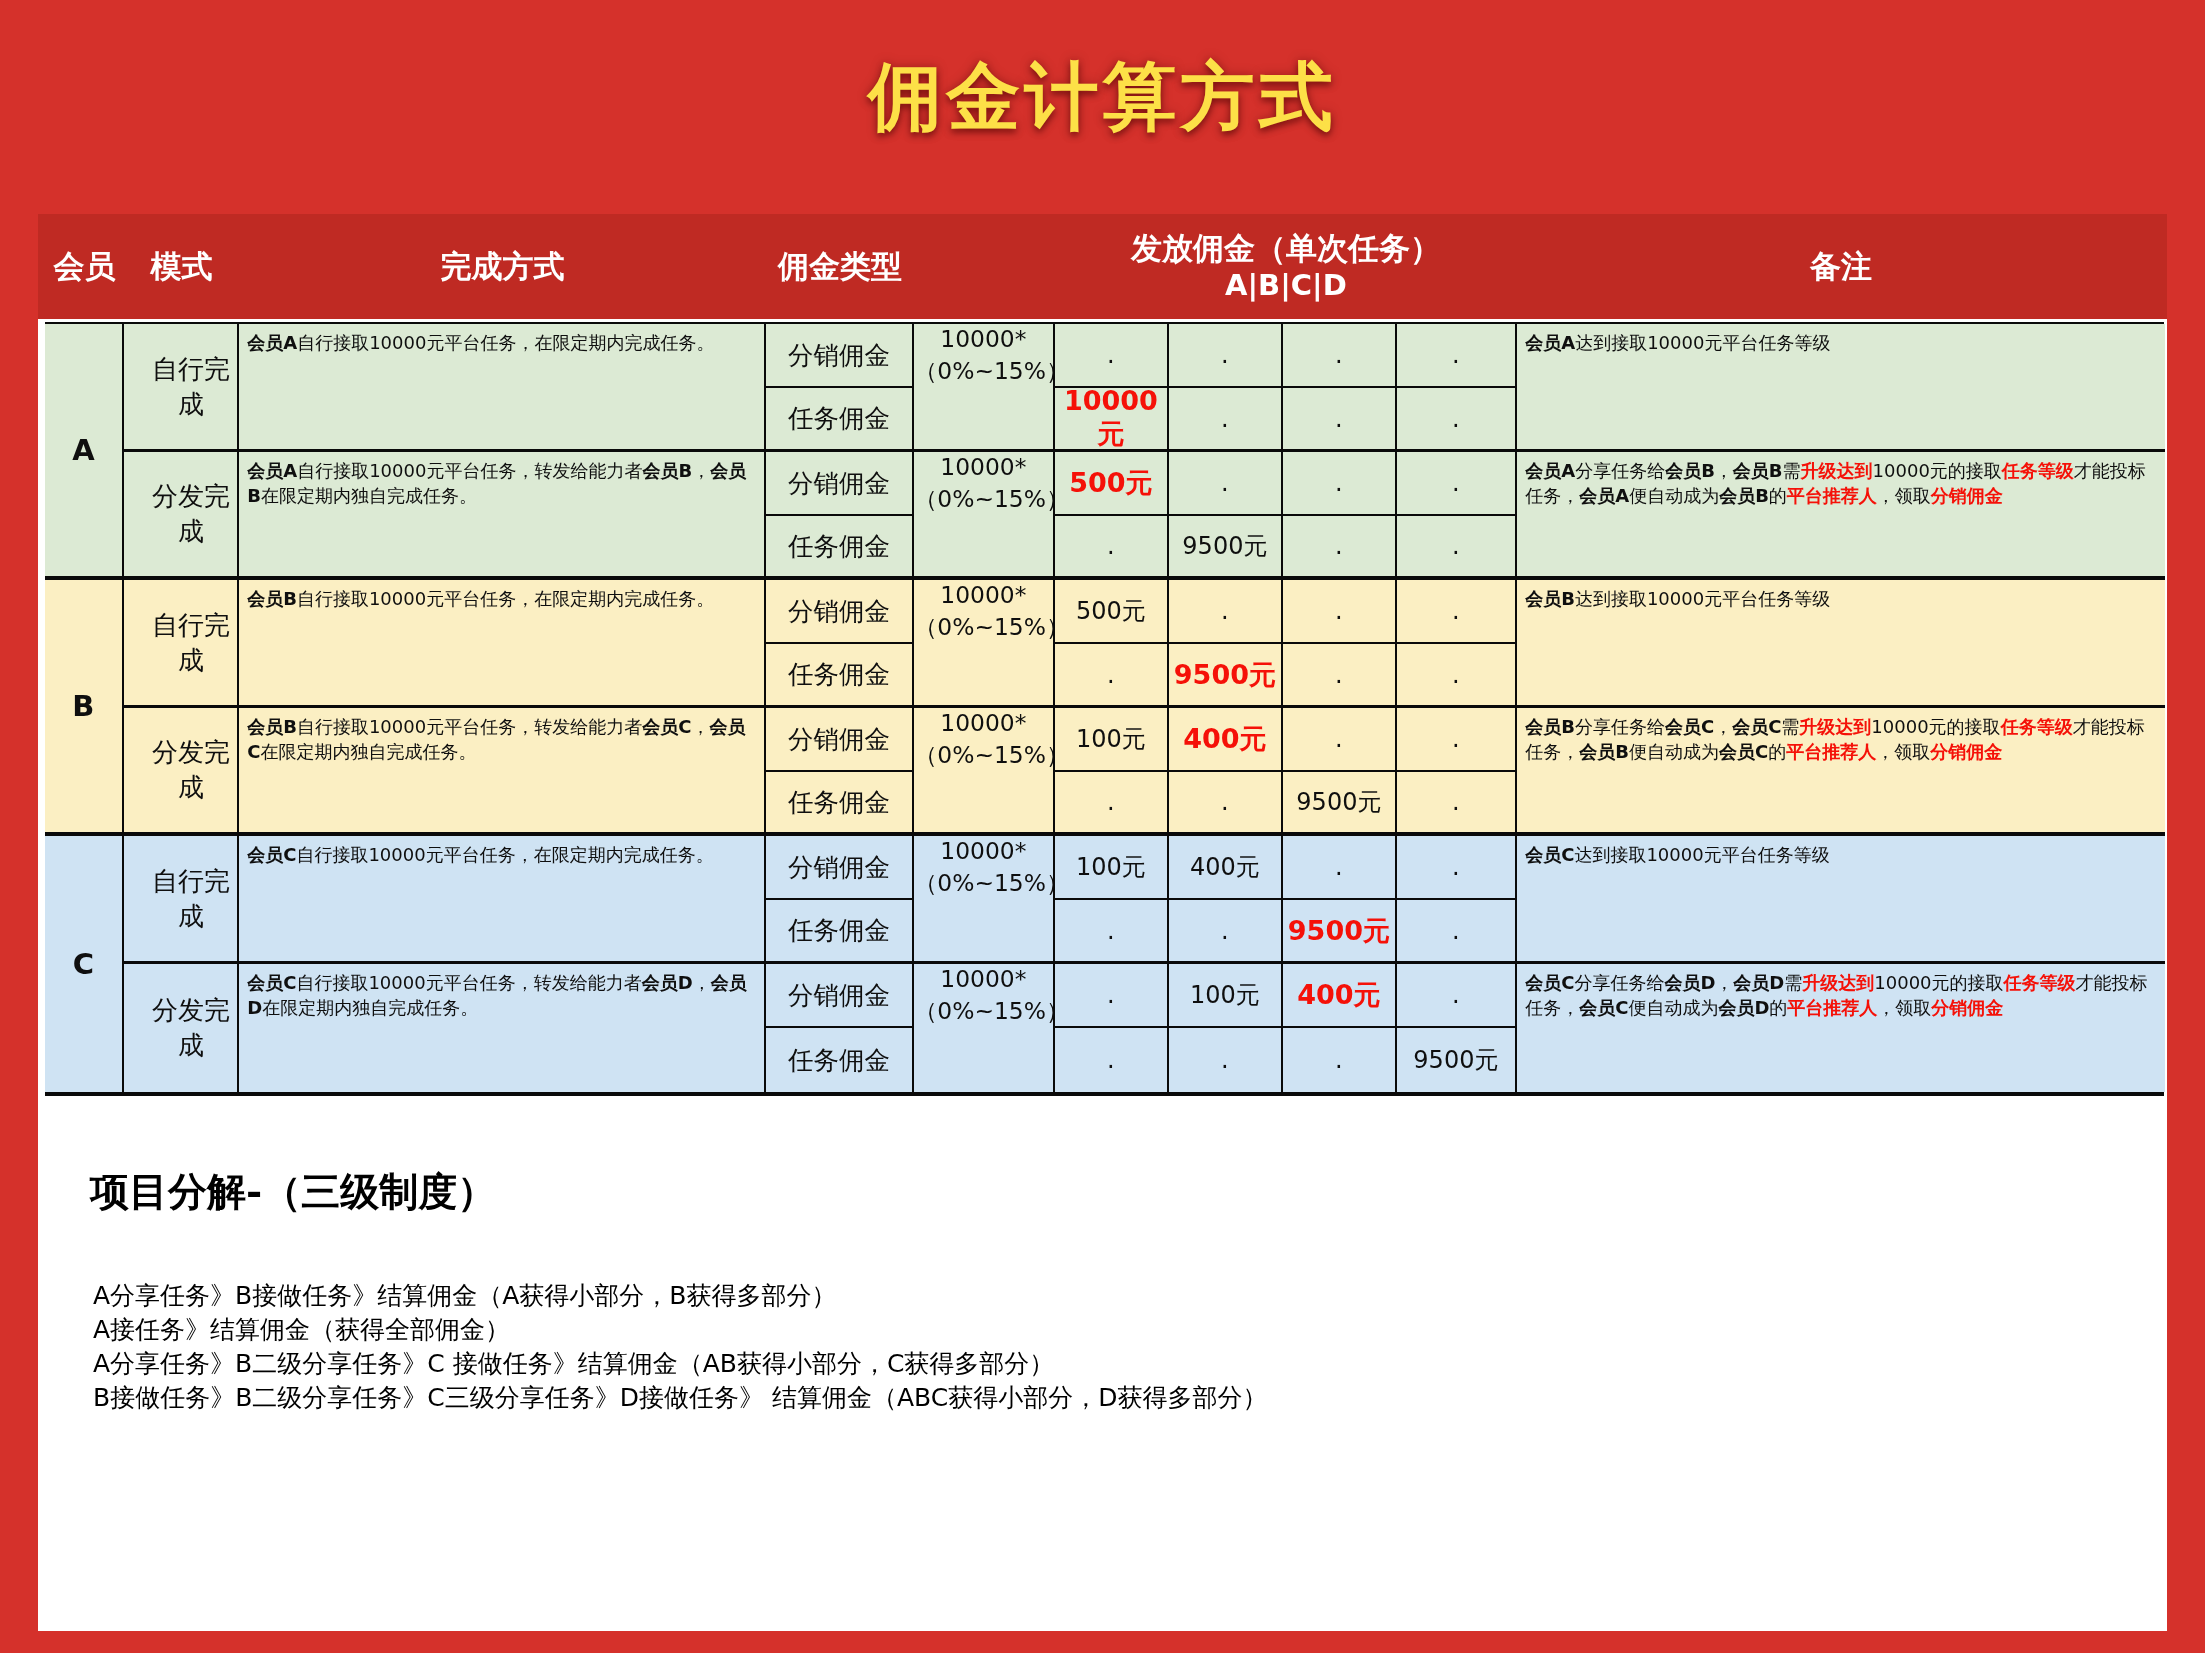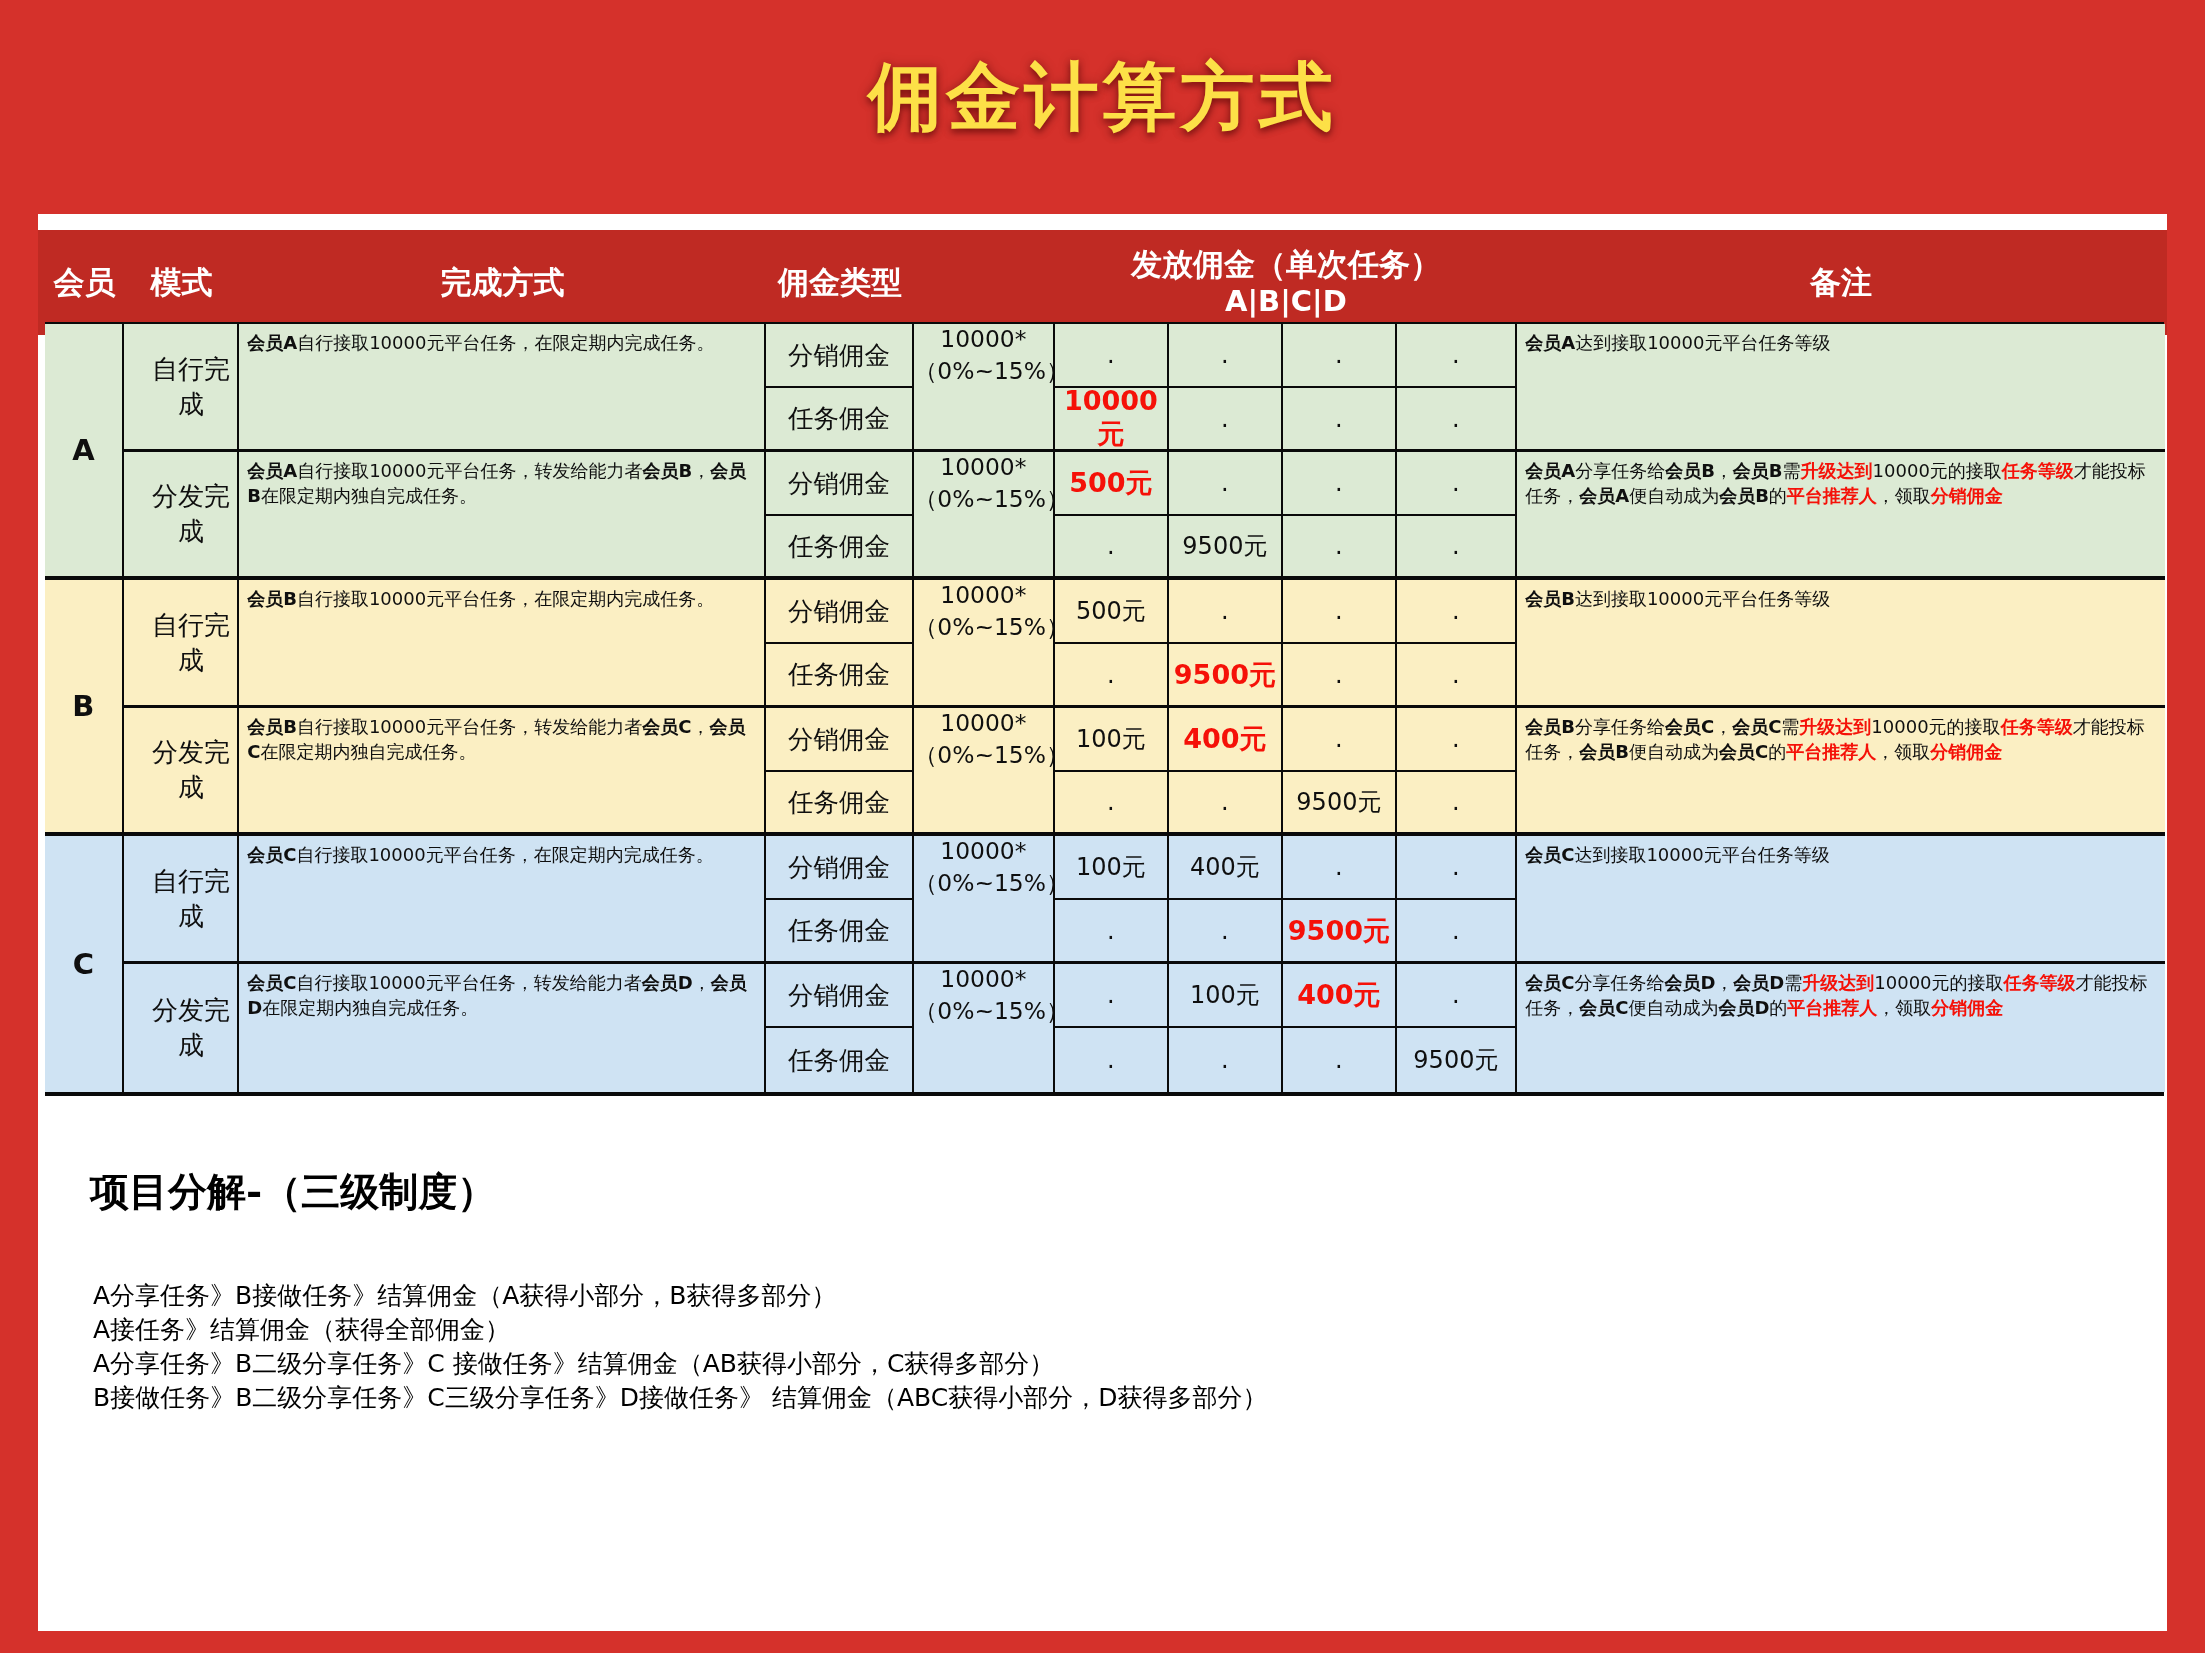--- a/index.html
+++ b/index.html
@@ -17,21 +17,21 @@
   }
   .panel{
     position:absolute;left:38px;right:38px;top:214px;bottom:23px;
     background:#ffffff;
   }
   .cols{
     display:grid;
     grid-template-columns:79px 115px 527px 148px 141px 114px 114px 114px 120px 648px;
   }
   .thead{
-    position:absolute;left:0;top:16px;width:2129px;height:105px;
+    position:absolute;left:0;top:0;width:2129px;height:105px;
     background:#bf2a23;box-sizing:border-box;
     padding-left:6.9px;padding-right:3.4px;
   }
   .hd{
     display:flex;align-items:center;justify-content:center;text-align:center;
     color:#ffffff;font-weight:700;font-size:31px;
   }
   .payout-hd{flex-direction:column;line-height:1.22;}
   .payout-main{font-size:31px;}
   .payout-sub{font-size:29px;}

